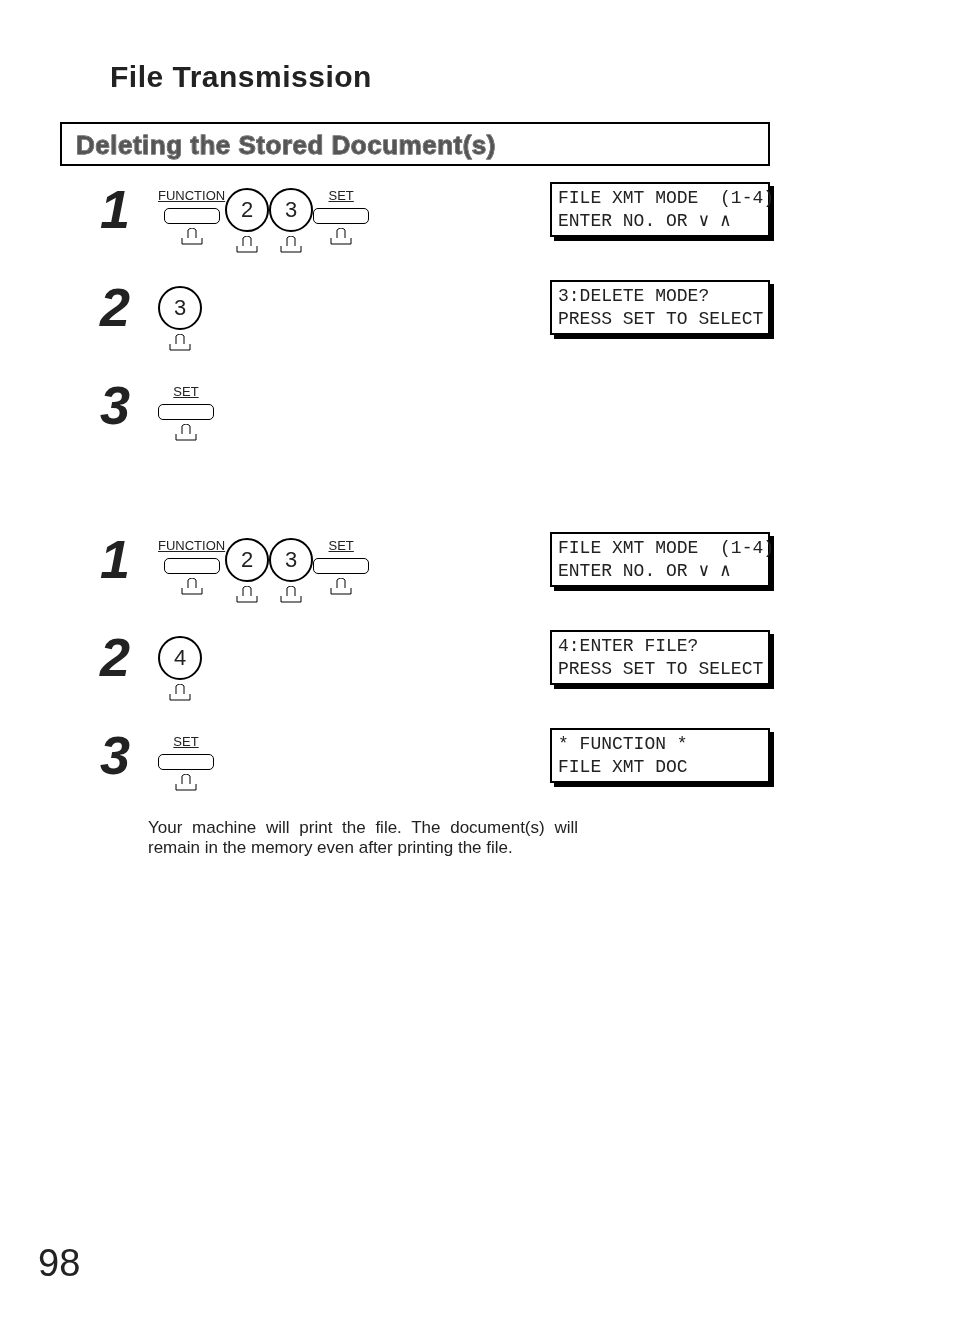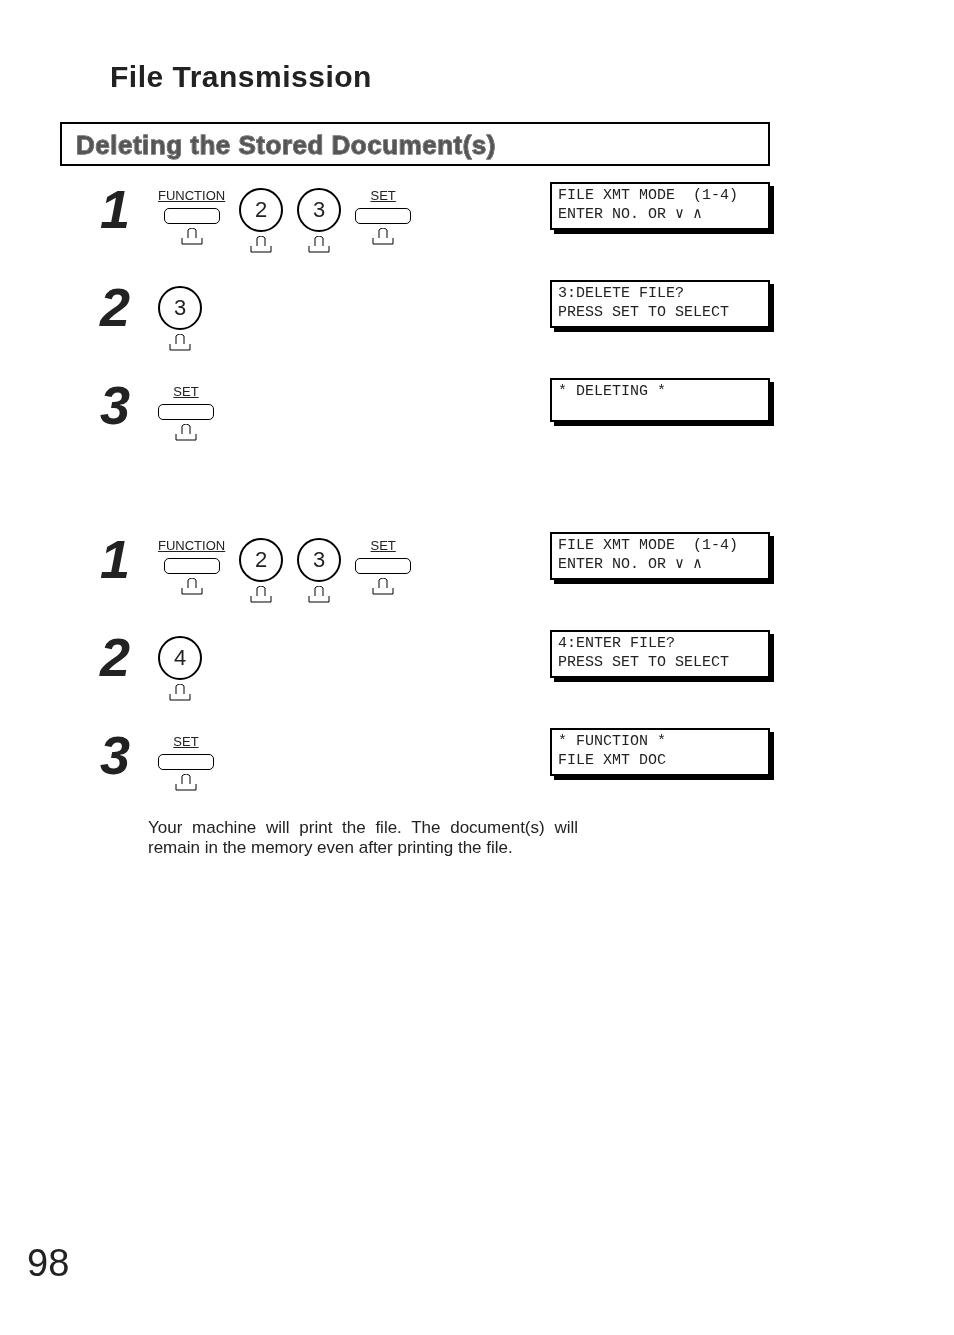--- a/index.html
+++ b/index.html
@@ -60,21 +60,20 @@
     font-size: 54px;
     font-weight: 900;
     width: 40px;
     text-align: right;
     line-height: 1;
     font-style: italic;
   }
   .key-row {
     display: flex;
     align-items: flex-start;
-    gap: 14px;
     padding-top: 6px;
   }
   .key-block {
     display: flex;
     flex-direction: column;
     align-items: center;
     gap: 4px;
   }
   .rect-key {
     display: inline-block;
@@ -99,40 +98,40 @@
     border: 2px solid #000;
     border-radius: 50%;
     display: flex;
     align-items: center;
     justify-content: center;
     font-size: 22px;
   }
   .press-icon svg { display: block; }
   .lcd {
     font-family: "Courier New", Courier, monospace;
-    font-size: 15px;
+    font-size: 18px;
     border: 2px solid #000;
     width: 220px;
     padding: 3px 6px 3px 6px;
     box-sizing: border-box;
     position: relative;
     box-shadow: 4px 4px 0 #000;
     white-space: pre;
     line-height: 1.25;
     min-height: 44px;
   }
   .note {
     font-size: 17px;
     margin: 8px 0 0 88px;
     width: 430px;
     text-align: justify;
   }
   .page-number {
     position: absolute;
-    left: 27px;
+    left: 38px;
     bottom: 50px;
     font-size: 38px;
   }
 </style>
 </head>
 <body>
 
 <div class="page">
 
   <h1 class="page-title">File Transmission</h1>
@@ -192,40 +191,39 @@
         <div class="key-block">
           <span class="round-key">3</span>
           <span class="press-icon">
             <svg width="28" height="18" viewBox="0 0 28 18">
                 <path d="M4 16 H24 M4 16 V10 M24 16 V10 M10 10 V2 M10 2 Q14 -2 18 2 V10" fill="none" stroke="#000" stroke-width="1"></path>
               </svg>
           </span>
         </div>
       </div>
     </div>
-    <div class="lcd">3:DELETE FILE?
+    <div class="lcd">3:DELETE MODE?
 PRESS SET TO SELECT</div>
   </div>
 
   <div class="step-area">
     <div class="step-left">
       <div class="step-num">3</div>
       <div class="key-row">
         <div class="key-block">
           <span class="key-toplabel">SET</span>
           <span class="rect-key blank set"></span>
           <span class="press-icon">
             <svg width="28" height="18" viewBox="0 0 28 18">
                 <path d="M4 16 H24 M4 16 V10 M24 16 V10 M10 10 V2 M10 2 Q14 -2 18 2 V10" fill="none" stroke="#000" stroke-width="1"></path>
               </svg>
           </span>
         </div>
       </div>
     </div>
-    <div class="lcd">* DELETING *</div>
   </div>
 
   <div style="height:56px"></div>
 
 
   <div class="step-area">
     <div class="step-left">
       <div class="step-num">1</div>
       <div class="key-row">
         <div class="key-block">

